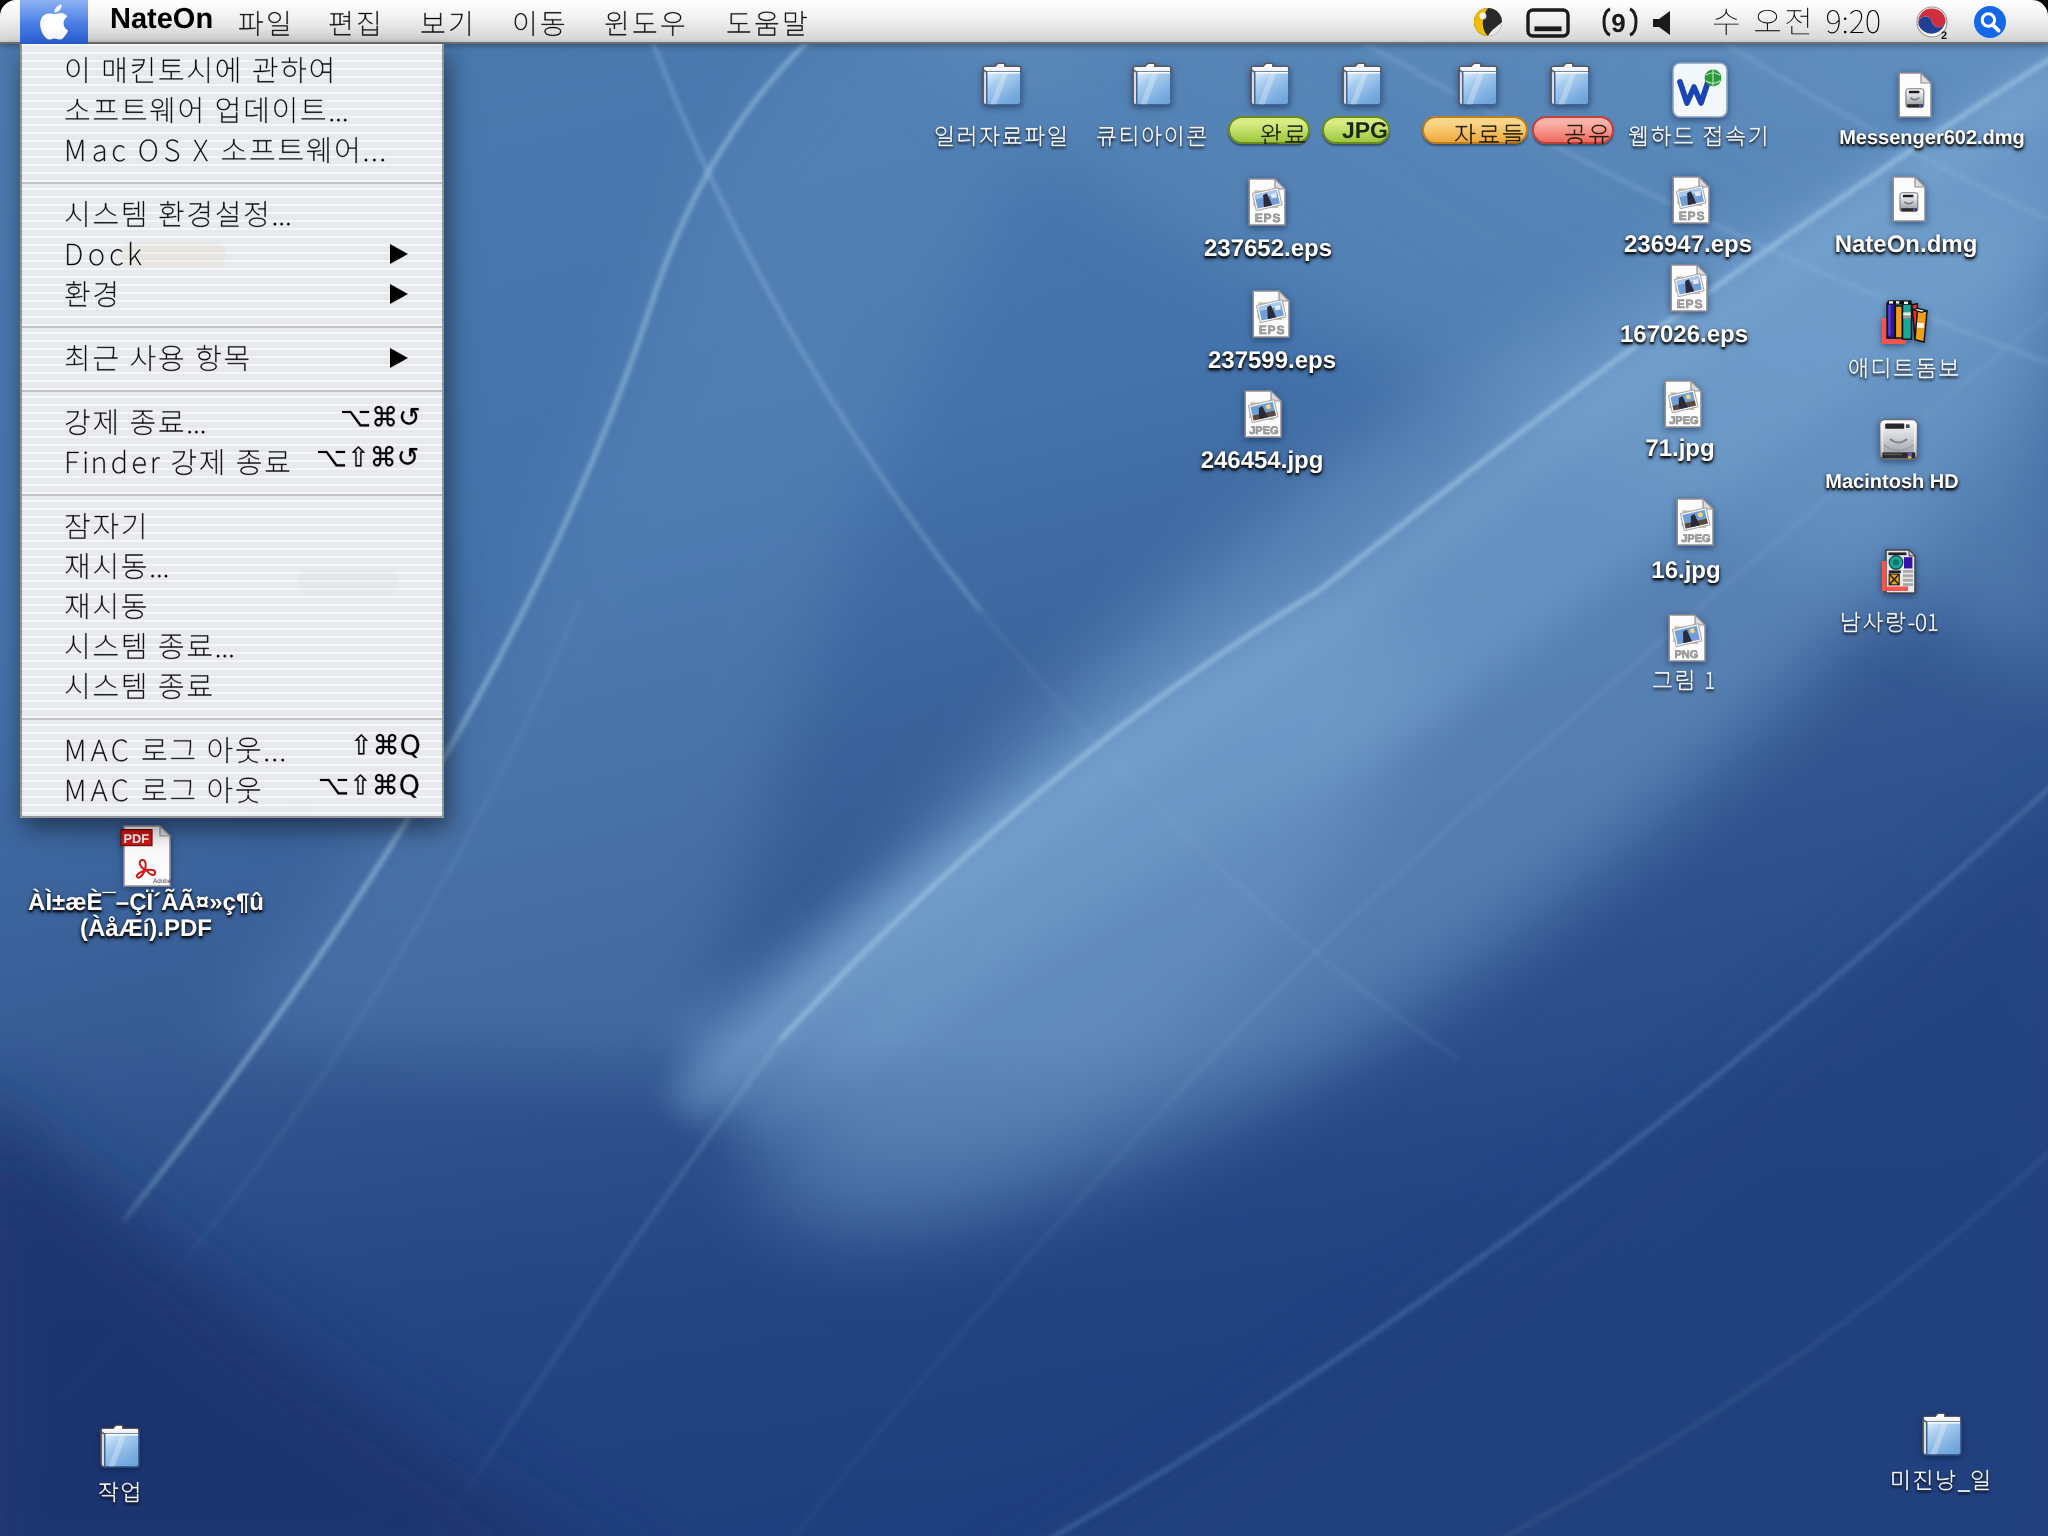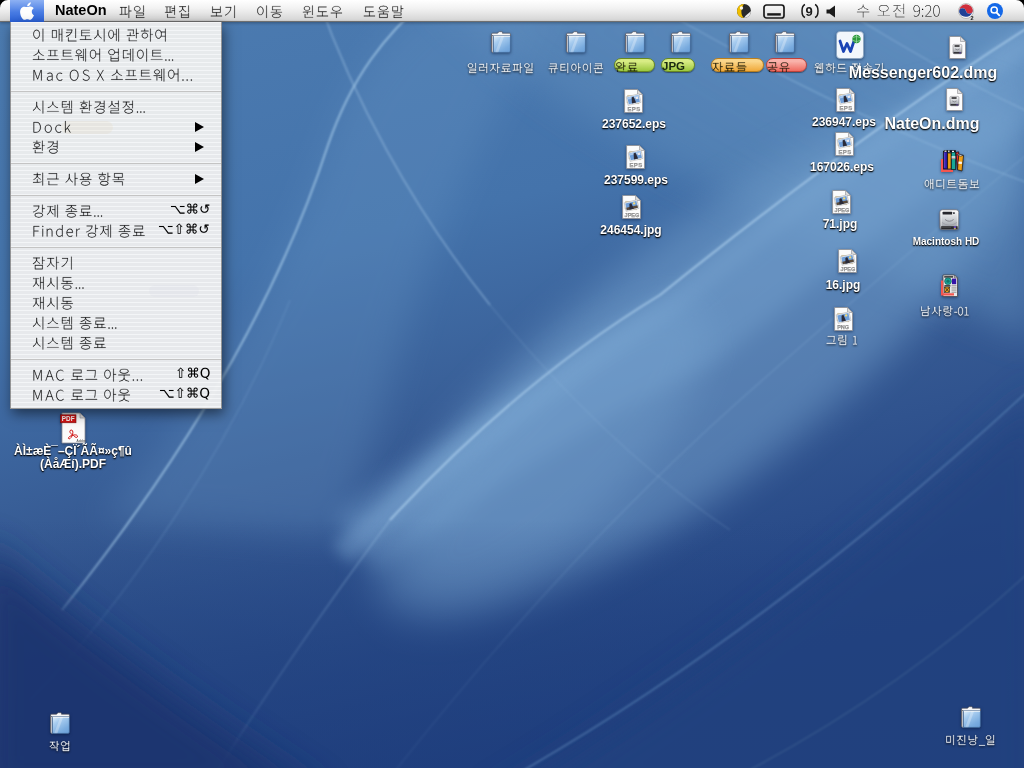--- a/index.html
+++ b/index.html
@@ -1,21 +1,21 @@
 <!DOCTYPE html>
 <html><head><meta charset="utf-8"><style>
 *{margin:0;padding:0;box-sizing:border-box}
 html,body{width:1024px;height:768px;overflow:hidden;background:#2c4f8d;font-family:"Liberation Sans",sans-serif}
 #stage{position:relative;width:1024px;height:768px}
 #wall{position:absolute;left:0;top:0}
 .ic{position:absolute;filter:drop-shadow(0 1.5px 1.8px rgba(0,15,50,0.5))}
 .klab svg g{stroke:#fff;stroke-width:34;stroke-linejoin:round}
 .klab{position:absolute;filter:drop-shadow(0 1.2px 0.8px rgba(0,0,0,0.95))}
 .llab{position:absolute;transform:translateX(-50%) translateZ(0);white-space:nowrap;text-align:center;color:#fff;font-weight:bold;text-shadow:0 1px 2px rgba(0,0,0,0.95),0 1px 1px rgba(0,0,0,0.8)}
-.pill{transform:translateZ(0);position:absolute;height:14.5px;border-radius:7px;border:1px solid;text-align:left;box-shadow:0 1px 1px rgba(0,0,0,0.4);line-height:11px}
+.pill{transform:translateZ(0);position:absolute;height:14.5px;border-radius:7px;border:1px solid;text-align:right;box-shadow:0 1px 1px rgba(0,0,0,0.4);line-height:11px}
 .pill .pt{font-size:11.5px;font-weight:bold;color:#1a2a10;line-height:13px}
 .pill svg{vertical-align:top}
 #menubar{position:absolute;left:0;top:0;width:1024px;height:22px;background:linear-gradient(#ffffff,#f2f2f2 40%,#d8d8d8 92%,#c8c8c8);border-bottom:1px solid #6f6f6f;box-shadow:0 1px 3px rgba(0,0,0,0.3)}
 #applesel{position:absolute;left:10px;top:0;width:34px;height:22px;background:linear-gradient(#8db1f3,#4a7de4 55%,#2a61d9)}
 #applelogo{position:absolute;left:19.5px;top:2px}
 #finder{transform:translateZ(0);position:absolute;left:55px;top:2px;font-size:14.5px;font-weight:bold;color:#000}
 .mt{position:absolute}
 .ri{position:absolute}
 #clock{position:absolute;left:856px;top:1.2px}
 #amenu{position:absolute;left:10px;top:22px;width:212px;height:387px;background:rgba(243,243,243,0.92);border:1px solid rgba(90,90,90,0.6);border-top:none;box-shadow:2px 5px 12px rgba(0,0,0,0.5);background-image:repeating-linear-gradient(180deg,rgba(255,255,255,0.55) 0 1px,rgba(235,235,235,0.4) 1px 4px)}
@@ -408,21 +408,21 @@
             <use href="#nD558" x="1000"></use>
             <use href="#nB4DC" x="2000"></use>
             <use href="#nC811" x="3300"></use>
             <use href="#nC18D" x="4300"></use>
             <use href="#nAE30" x="5300"></use>
           </g>
         </svg></div>
       <svg class="ic" style="left:948.5px;top:35.5px" width="17" height="23" viewBox="0 0 17 23">
         <use href="#dmg"></use>
       </svg>
-      <div class="llab" style="left:923px;top:63.5px;font-size:16px">Messenger602.dmg</div>
+      <div class="llab" style="left:966px;top:63.5px;font-size:10px">Messenger602.dmg</div>
       <svg class="ic" style="left:623.5px;top:89.0px" width="19" height="24" viewBox="0 0 19 24">
         <use href="#eps"></use>
       </svg>
       <div class="llab" style="left:634.0px;top:116.5px;font-size:12.0px">237652.eps</div>
       <svg class="ic" style="left:625.5px;top:145.0px" width="19" height="24" viewBox="0 0 19 24">
         <use href="#eps"></use>
       </svg>
       <div class="llab" style="left:636.0px;top:173.0px;font-size:12.0px">237599.eps</div>
       <svg class="ic" style="left:621.5px;top:195.0px" width="19" height="24" viewBox="0 0 19 24">
         <use href="#jpg"></use>
@@ -450,21 +450,21 @@
       <div class="klab" style="left:825.6px;top:332.5px"><svg class="t" width="31.9" height="14.7" viewBox="0 0 31.9 14.7">
           <g transform="matrix(0.01130,0,0,-0.01130,0,11.30)" fill="#fff">
             <use href="#nADF8" x="0"></use>
             <use href="#nB9BC" x="1000"></use>
             <use href="#n0031" x="2300"></use>
           </g>
         </svg></div>
       <svg class="ic" style="left:945.5px;top:87.5px" width="17" height="23" viewBox="0 0 17 23">
         <use href="#dmg"></use>
       </svg>
-      <div class="llab" style="left:932px;top:114.5px;font-size:16px">NateOn.dmg</div>
+      <div class="llab" style="left:953.0px;top:114.5px;font-size:12.0px">NateOn.dmg</div>
       <svg class="ic" style="left:939.0px;top:147.5px" width="26" height="25" viewBox="0 0 26 25">
         <use href="#books"></use>
       </svg>
       <div class="klab" style="left:923.8px;top:176.5px"><svg class="t" width="56.5" height="14.7" viewBox="0 0 56.5 14.7">
           <g transform="matrix(0.01130,0,0,-0.01130,0,11.30)" fill="#fff">
             <use href="#nC560" x="0"></use>
             <use href="#nB514" x="1000"></use>
             <use href="#nD2B8" x="2000"></use>
             <use href="#nB3D4" x="3000"></use>
             <use href="#nBCF4" x="4000"></use>

